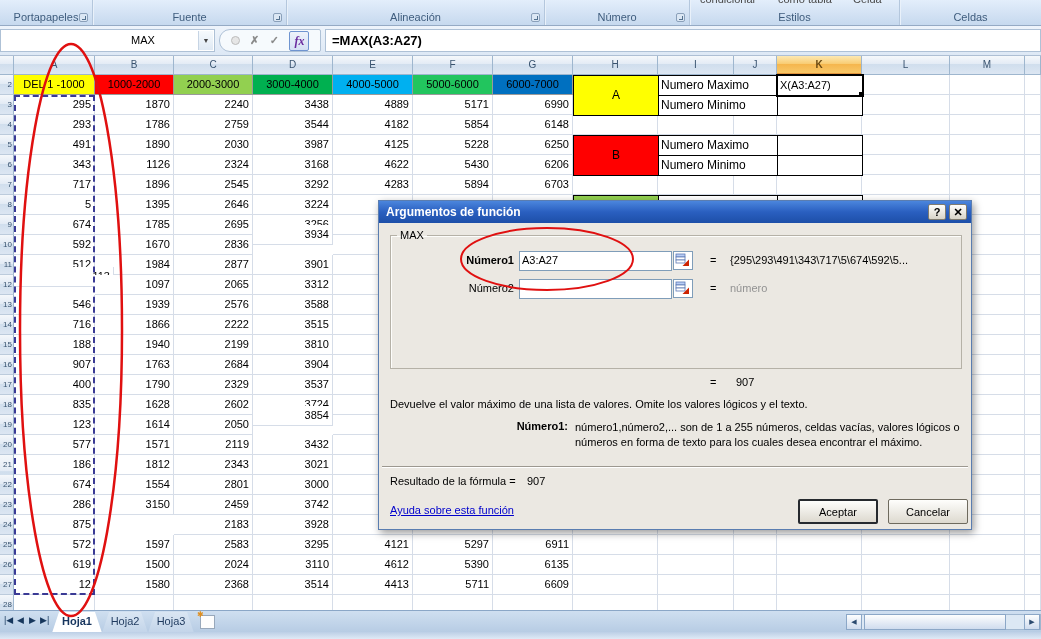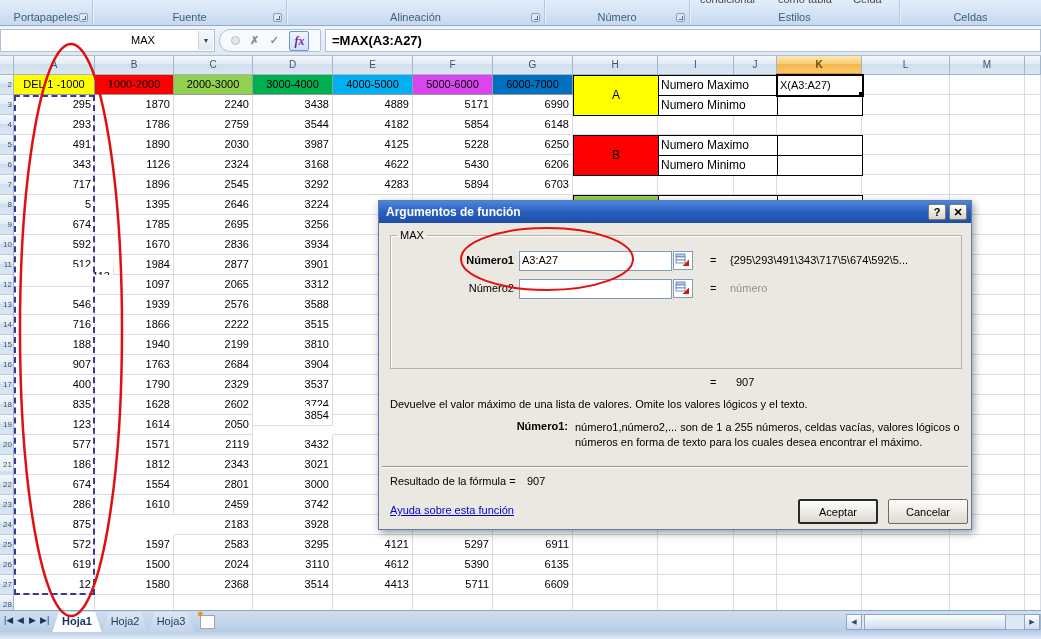--- a/index.html
+++ b/index.html
@@ -193,21 +193,21 @@
       <div class="colhdr sel" style="left: 777px; top: 0px; width: 85px; height: 19px; position: absolute;">K</div>
       <div class="colhdr" style="left: 862px; top: 0px; width: 88px; height: 19px; position: absolute;">L</div>
       <div class="colhdr" style="left: 950px; top: 0px; width: 75px; height: 19px; position: absolute;">M</div>
       <div class="colhdr" style="left: 1025px; top: 0px; width: 16px; height: 19px; position: absolute;"></div>
       <div class="rowhdr" style="left: 0px; top: 19px; width: 14px; height: 20px; position: absolute;">2</div>
       <div class="cell hdrcell" style="left: 14px; top: 19px; width: 81px; height: 20px; position: absolute; background: rgb(255, 255, 0);">DEL 1 -1000</div>
       <div class="cell hdrcell" style="left: 95px; top: 19px; width: 79px; height: 20px; position: absolute; background: rgb(255, 0, 0);">1000-2000</div>
       <div class="cell hdrcell" style="left: 174px; top: 19px; width: 79px; height: 20px; position: absolute; background: rgb(146, 208, 80);">2000-3000</div>
       <div class="cell hdrcell" style="left: 253px; top: 19px; width: 80px; height: 20px; position: absolute; background: rgb(0, 176, 80);">3000-4000</div>
       <div class="cell hdrcell" style="left: 333px; top: 19px; width: 80px; height: 20px; position: absolute; background: rgb(0, 176, 240);">4000-5000</div>
-      <div class="cell hdrcell" style="left: 413px; top: 19px; width: 80px; height: 20px; position: absolute; background: #d946ef;">5000-6000</div>
+      <div class="cell hdrcell" style="left: 413px; top: 19px; width: 80px; height: 20px; position: absolute; background: #22c55e;">5000-6000</div>
       <div class="cell hdrcell" style="left: 493px; top: 19px; width: 80px; height: 20px; position: absolute; background: rgb(0, 112, 192);">6000-7000</div>
       <div class="cell" style="left: 573px; top: 19px; width: 85px; height: 20px; position: absolute;"></div>
       <div class="cell" style="left: 658px; top: 19px; width: 76px; height: 20px; position: absolute;"></div>
       <div class="cell" style="left: 734px; top: 19px; width: 43px; height: 20px; position: absolute;"></div>
       <div class="cell" style="left: 777px; top: 19px; width: 85px; height: 20px; position: absolute;"></div>
       <div class="cell" style="left: 862px; top: 19px; width: 88px; height: 20px; position: absolute;"></div>
       <div class="cell" style="left: 950px; top: 19px; width: 75px; height: 20px; position: absolute;"></div>
       <div class="cell" style="left: 1025px; top: 19px; width: 16px; height: 20px; position: absolute;"></div>
       <div class="rowhdr" style="left: 0px; top: 39px; width: 14px; height: 20px; position: absolute;">3</div>
       <div class="cell num" style="left: 14px; top: 39px; width: 81px; height: 20px; position: absolute;">295</div>
@@ -311,21 +311,21 @@
       <div class="cell" style="left: 658px; top: 159px; width: 76px; height: 20px; position: absolute;"></div>
       <div class="cell" style="left: 734px; top: 159px; width: 43px; height: 20px; position: absolute;"></div>
       <div class="cell" style="left: 777px; top: 159px; width: 85px; height: 20px; position: absolute;"></div>
       <div class="cell" style="left: 862px; top: 159px; width: 88px; height: 20px; position: absolute;"></div>
       <div class="cell" style="left: 950px; top: 159px; width: 75px; height: 20px; position: absolute;"></div>
       <div class="cell" style="left: 1025px; top: 159px; width: 16px; height: 20px; position: absolute;"></div>
       <div class="rowhdr" style="left: 0px; top: 179px; width: 14px; height: 20px; position: absolute;">10</div>
       <div class="cell num" style="left: 14px; top: 179px; width: 81px; height: 20px; position: absolute;">592</div>
       <div class="cell num" style="left: 95px; top: 179px; width: 79px; height: 20px; position: absolute;">1670</div>
       <div class="cell num" style="left: 174px; top: 179px; width: 79px; height: 20px; position: absolute;">2836</div>
-      <div class="cell num" style="left: 253px; top: 179px; width: 80px; height: 20px; position: absolute;">3934</div>
+      <div class="cell num" style="left: 253px; top: 169px; width: 80px; height: 20px; position: absolute;">3934</div>
       <div class="cell" style="left: 333px; top: 179px; width: 80px; height: 20px; position: absolute;"></div>
       <div class="cell" style="left: 413px; top: 179px; width: 80px; height: 20px; position: absolute;"></div>
       <div class="cell" style="left: 493px; top: 179px; width: 80px; height: 20px; position: absolute;"></div>
       <div class="cell" style="left: 573px; top: 179px; width: 85px; height: 20px; position: absolute;"></div>
       <div class="cell" style="left: 658px; top: 179px; width: 76px; height: 20px; position: absolute;"></div>
       <div class="cell" style="left: 734px; top: 179px; width: 43px; height: 20px; position: absolute;"></div>
       <div class="cell" style="left: 777px; top: 179px; width: 85px; height: 20px; position: absolute;"></div>
       <div class="cell" style="left: 862px; top: 179px; width: 88px; height: 20px; position: absolute;"></div>
       <div class="cell" style="left: 950px; top: 179px; width: 75px; height: 20px; position: absolute;"></div>
       <div class="cell" style="left: 1025px; top: 179px; width: 16px; height: 20px; position: absolute;"></div>
@@ -504,21 +504,21 @@
       <div class="cell" style="left: 493px; top: 419px; width: 80px; height: 20px; position: absolute;"></div>
       <div class="cell" style="left: 573px; top: 419px; width: 85px; height: 20px; position: absolute;"></div>
       <div class="cell" style="left: 658px; top: 419px; width: 76px; height: 20px; position: absolute;"></div>
       <div class="cell" style="left: 734px; top: 419px; width: 43px; height: 20px; position: absolute;"></div>
       <div class="cell" style="left: 777px; top: 419px; width: 85px; height: 20px; position: absolute;"></div>
       <div class="cell" style="left: 862px; top: 419px; width: 88px; height: 20px; position: absolute;"></div>
       <div class="cell" style="left: 950px; top: 419px; width: 75px; height: 20px; position: absolute;"></div>
       <div class="cell" style="left: 1025px; top: 419px; width: 16px; height: 20px; position: absolute;"></div>
       <div class="rowhdr" style="left: 0px; top: 439px; width: 14px; height: 20px; position: absolute;">23</div>
       <div class="cell num" style="left: 14px; top: 439px; width: 81px; height: 20px; position: absolute;">286</div>
-      <div class="cell num" style="left: 95px; top: 439px; width: 79px; height: 20px; position: absolute;">1610</div>
+      <div class="cell num" style="left: 95px; top: 439px; width: 79px; height: 20px; position: absolute;">3150</div>
       <div class="cell num" style="left: 174px; top: 439px; width: 79px; height: 20px; position: absolute;">2459</div>
       <div class="cell num" style="left: 253px; top: 439px; width: 80px; height: 20px; position: absolute;">3742</div>
       <div class="cell" style="left: 333px; top: 439px; width: 80px; height: 20px; position: absolute;"></div>
       <div class="cell" style="left: 413px; top: 439px; width: 80px; height: 20px; position: absolute;"></div>
       <div class="cell" style="left: 493px; top: 439px; width: 80px; height: 20px; position: absolute;"></div>
       <div class="cell" style="left: 573px; top: 439px; width: 85px; height: 20px; position: absolute;"></div>
       <div class="cell" style="left: 658px; top: 439px; width: 76px; height: 20px; position: absolute;"></div>
       <div class="cell" style="left: 734px; top: 439px; width: 43px; height: 20px; position: absolute;"></div>
       <div class="cell" style="left: 777px; top: 439px; width: 85px; height: 20px; position: absolute;"></div>
       <div class="cell" style="left: 862px; top: 439px; width: 88px; height: 20px; position: absolute;"></div>

